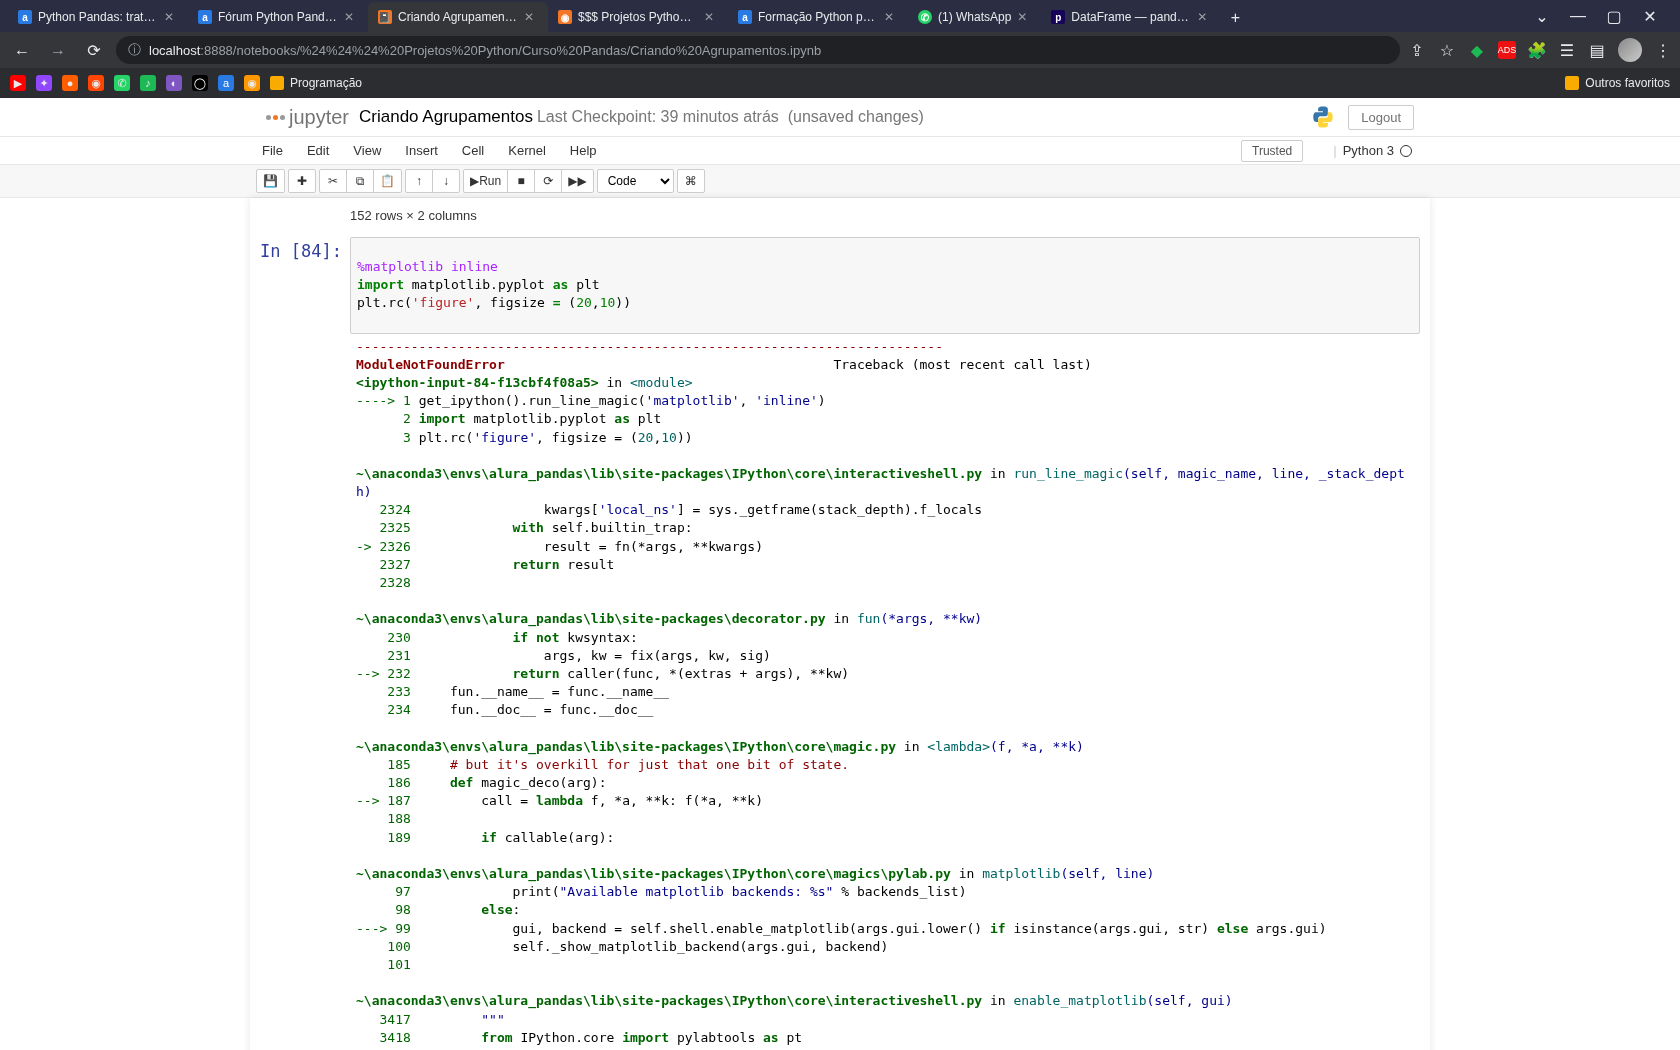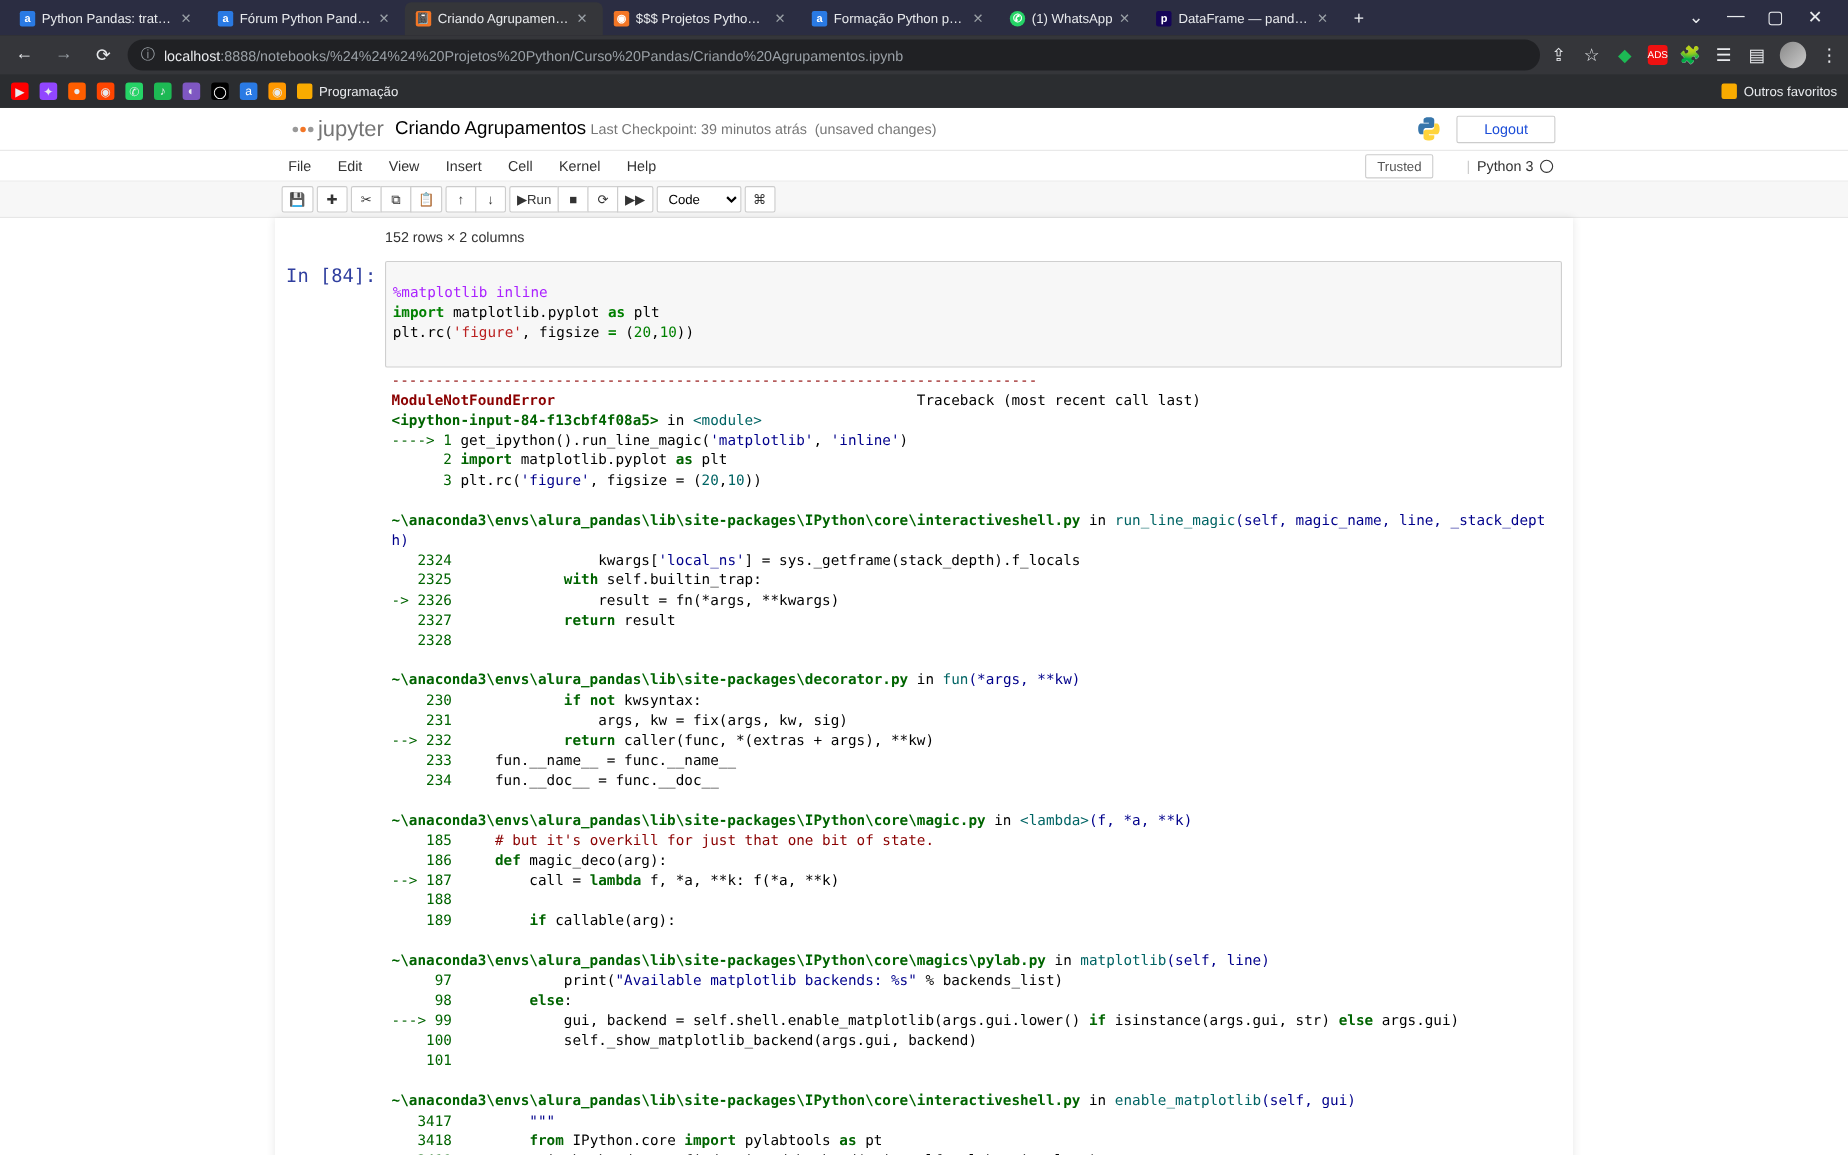--- a/index.html
+++ b/index.html
@@ -36,23 +36,23 @@
 .bm-right { margin-left:auto; display:flex; align-items:center; gap:6px; cursor:pointer; }
 
 
 .page { height: calc(1050px - 32px - 36px - 30px); overflow-y: scroll; background:#fff; }
 .header-container { background:#fff; }
 .jp-header { display:flex; align-items:center; padding: 6px 16px; max-width: 1180px; margin: 0 auto; position: relative; }
 .jp-logo { display:flex; align-items:center; gap:4px; font-size:20px; color:#757575; }
 .jp-logo-dots { display:flex; gap:2px; }
 .jp-logo-dots span { width:5px; height:5px; border-radius:50%; }
 .jp-nbname { font-size: 17px; color:#000; margin-left: 10px; }
-.jp-checkpoint { font-size: 13px; color:#777; margin-left: 4px; }
+.jp-checkpoint { font-size: 16px; color:#777; margin-left: 4px; }
 .jp-right { margin-left: auto; display:flex; align-items:center; gap:12px; }
-.logout-btn { border:1px solid #ccc; padding: 4px 24px; border-radius:2px; font-size:13px; background:#fff; cursor:pointer; color:#1d4ed8; }
+.logout-btn { border:1px solid #ccc; padding: 4px 12px; border-radius:2px; font-size:13px; background:#fff; cursor:pointer; color:#737373; }
 .py-logo { width:26px; height:26px; }
 
 .menubar { border-top:1px solid #e7e7e7; border-bottom:1px solid #e7e7e7; background:#fff; }
 .menubar-inner { display:flex; align-items:center; max-width:1180px; margin: 0 auto; font-size:13px; color:#333; }
 .menubar .menu-item { padding: 6px 12px; cursor:pointer; border-radius:3px; }
 .menu-right { margin-left:auto; display:flex; gap:0; }
 .trusted { border:1px solid #ccc; padding:3px 10px; font-size:12px; color:#555; border-radius:2px; margin-right:30px; cursor:pointer; }
 .kernel { font-size:13px; color:#333; padding-right:18px; display:flex; align-items:center; gap:6px; }
 .kernel-idle { width:12px; height:12px; border:1px solid #333; border-radius:50%; }
 

